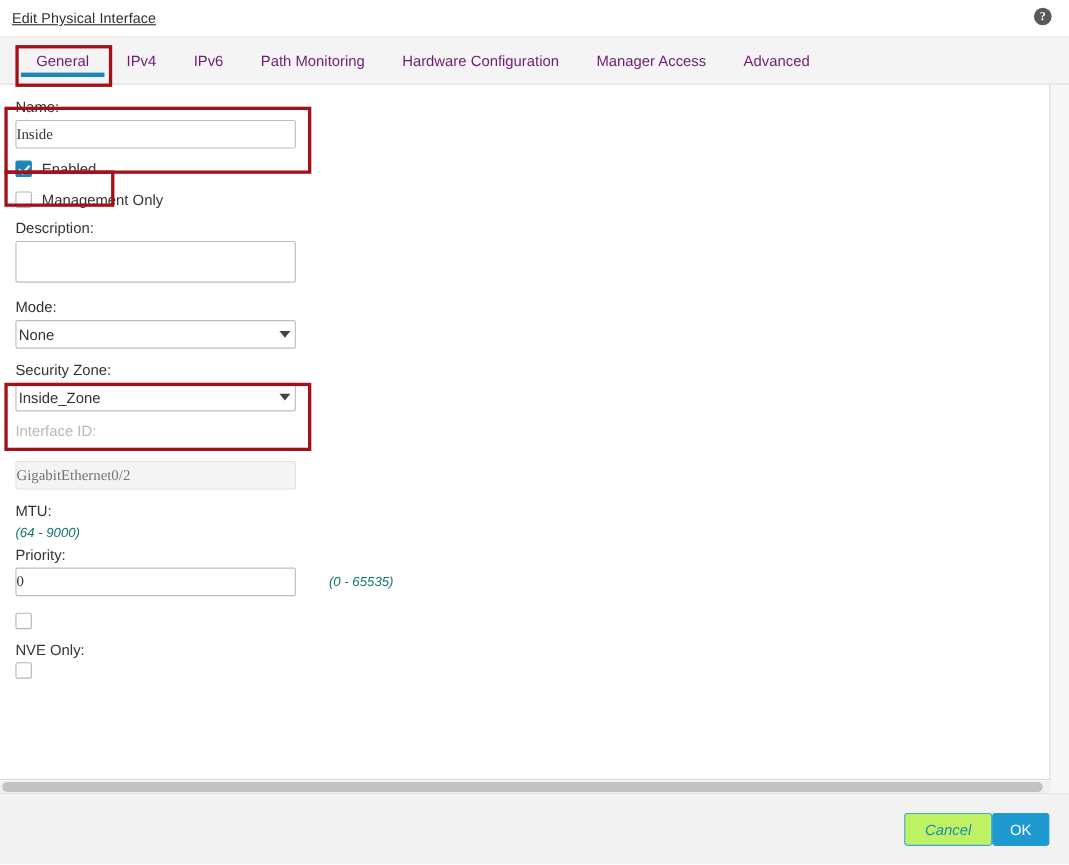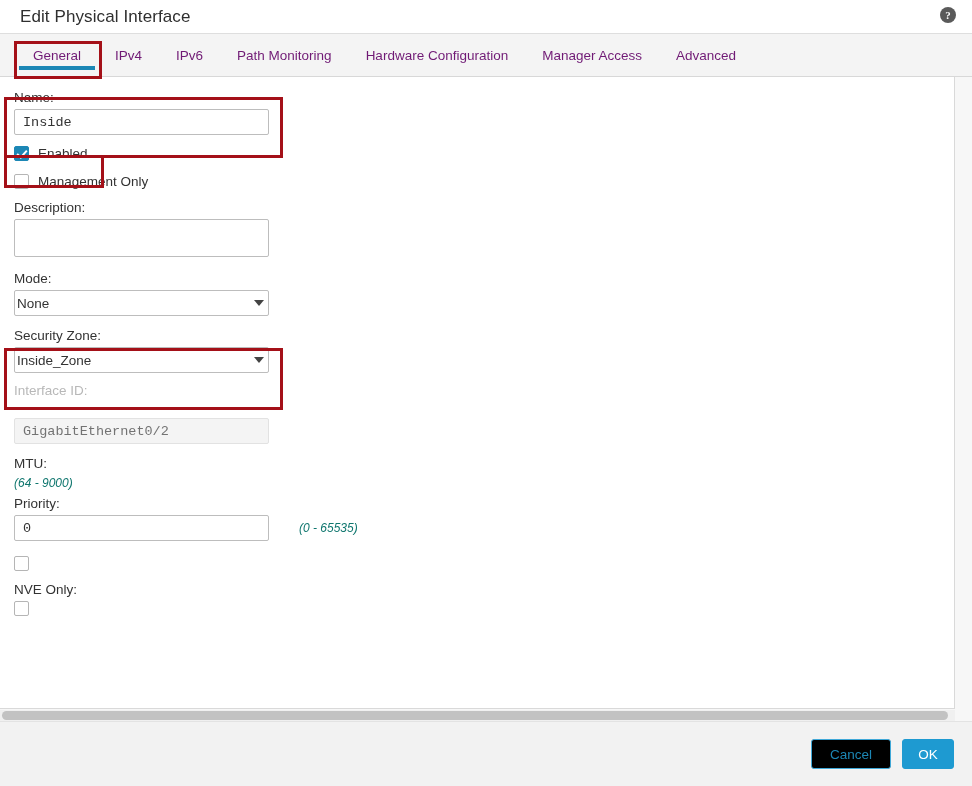--- a/index.html
+++ b/index.html
@@ -28,24 +28,25 @@
   
   .titlebar {
     height: 33px;
     flex: 0 0 33px;
     position: relative;
     background: #ffffff;
     display: flex;
     align-items: center;
   }
   .dialog-title {
-    font-size: 17px;
+    font-size: 13px;
     color: #2f2f2f;
-    padding-left: 20px;
+    padding-left: 11px;
     letter-spacing: 0.1px;
+    text-decoration: underline;
   }
   .help-icon {
     position: absolute;
     right: 16px;
     top: 7px;
     width: 16px;
     height: 16px;
     border-radius: 50%;
     background: #5a5a5a;
     color: #ffffff;
@@ -122,23 +123,23 @@
 
   .text-input {
     width: 255px;
     height: 26px;
     box-sizing: border-box;
     border: 1px solid #bdbdbd;
     border-radius: 2px;
     background: #ffffff;
     font-size: 13.5px;
     color: #333333;
-    padding: 0 8px;
+    padding: 0 0;
     line-height: 24px;
-    font-family: Liberation Mono, monospace;
+    font-family: Liberation Serif, serif;
     outline: none;
   }
   .text-input.disabled {
     background: #f4f4f4;
     border-color: #e2e2e2;
     color: #737373;
     margin-top: 16px;
   }
   .textarea-input {
     width: 255px;
@@ -272,24 +273,24 @@
     font-size: 13.5px;
     border-radius: 3px;
     cursor: pointer;
     display: inline-flex;
     align-items: center;
     justify-content: center;
     box-sizing: border-box;
     font-family: "Liberation Sans", sans-serif;
   }
   .btn-cancel {
-    background: #000000;
+    background: #bef264;
     border: 1px solid #3fa8d8;
     color: #1c87b5;
-    margin-right: 11px;
+    font-style: italic;
   }
   .btn-ok {
     background: #1e9ad1;
     border: 1px solid #1e9ad1;
     color: #ffffff;
     min-width: 52px;
   }
 
   
   .annot {

